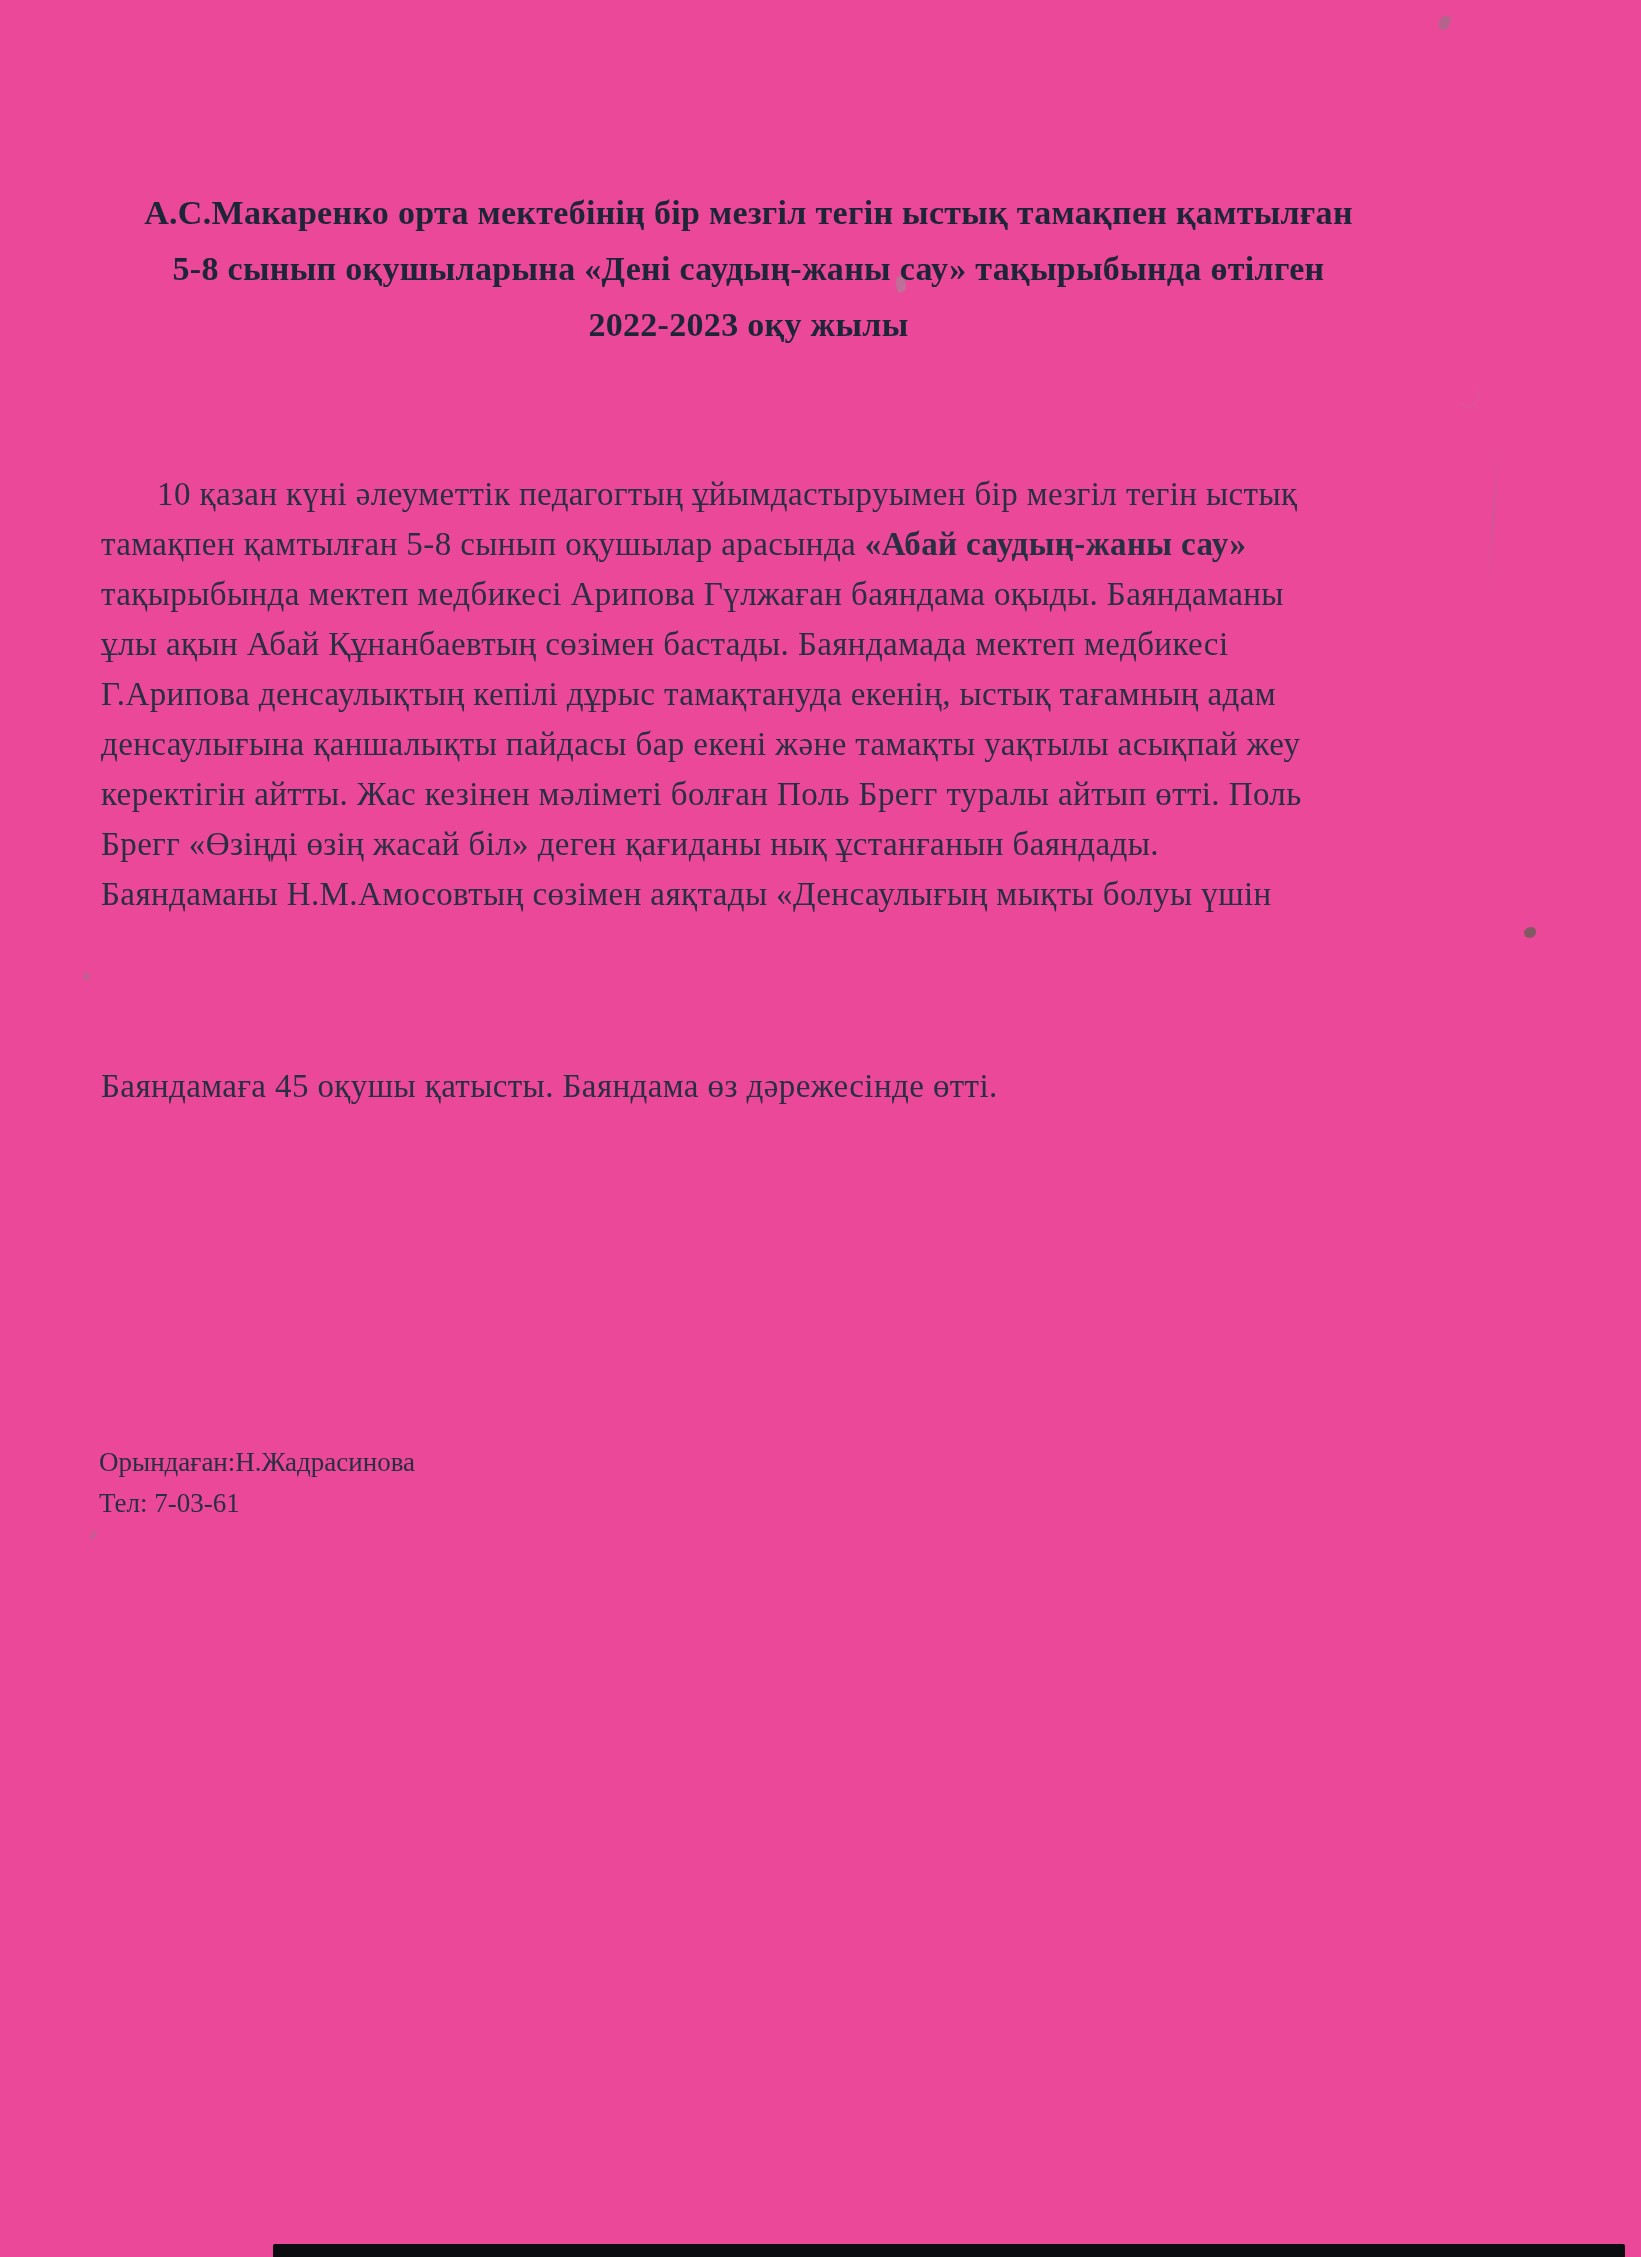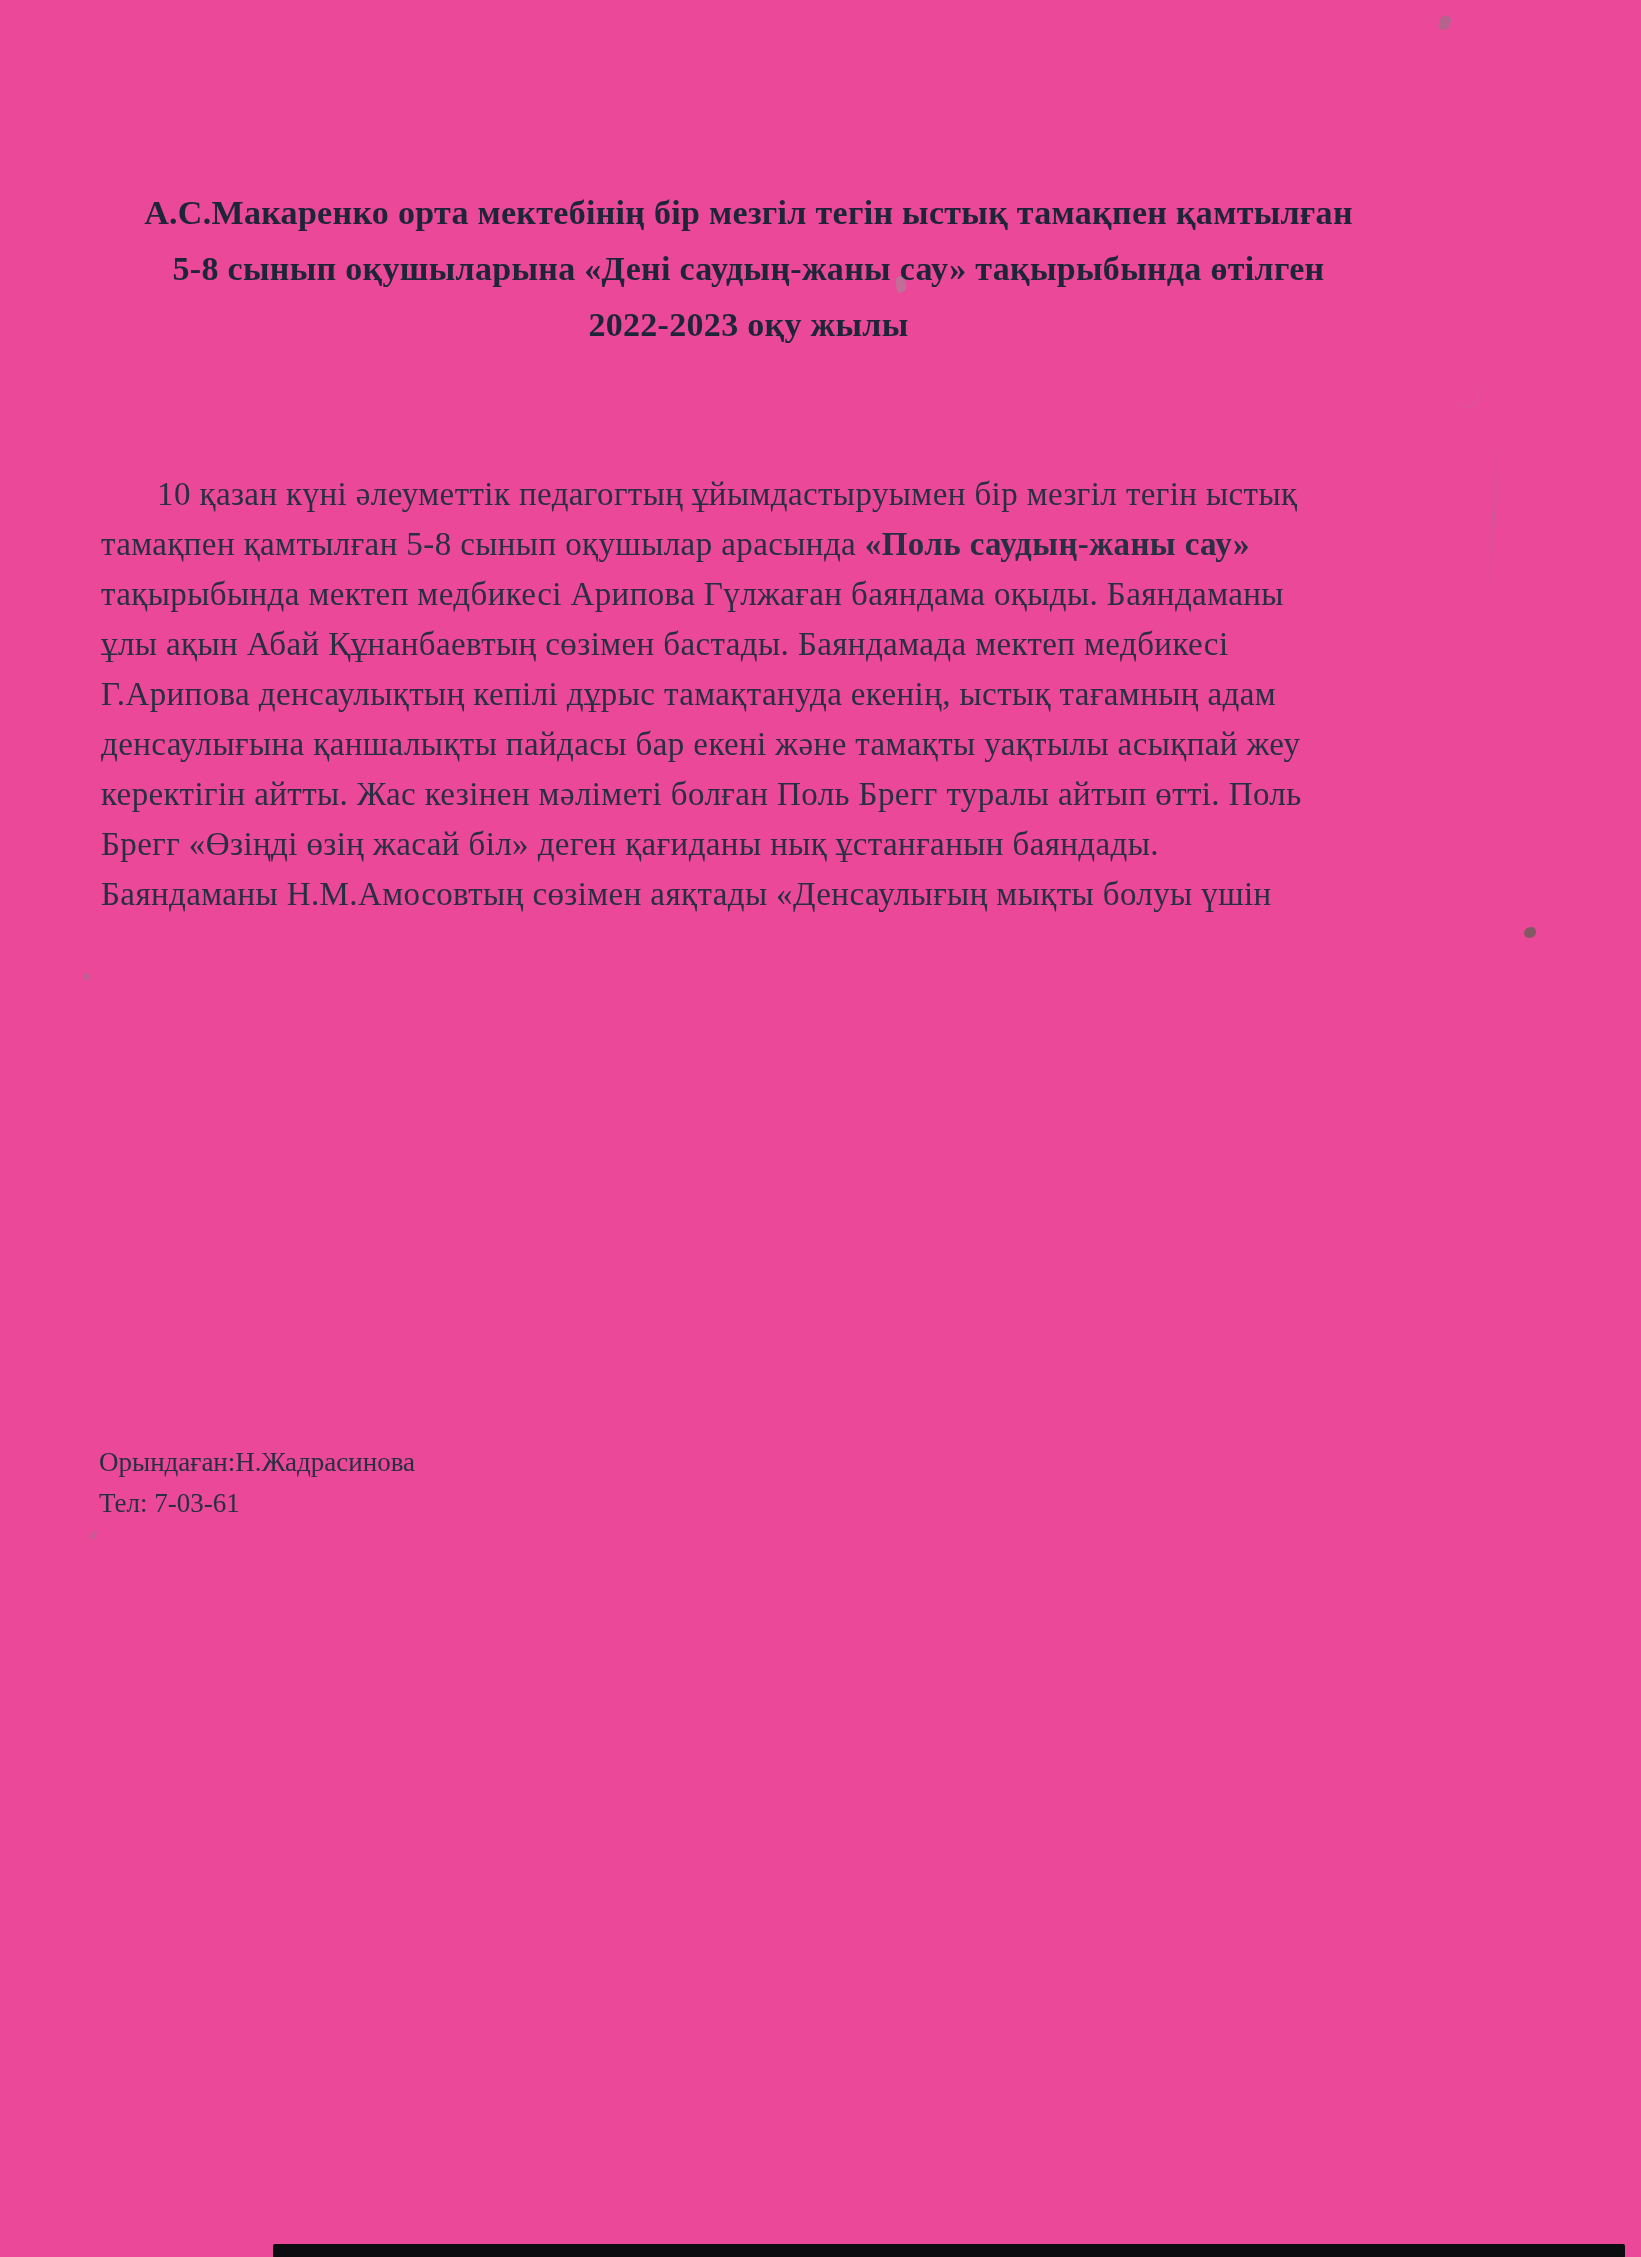--- a/index.html
+++ b/index.html
@@ -133,30 +133,31 @@
 <div class="page">
 
   <header class="title-block">
     <div class="t-line">А.С.Макаренко орта мектебінің бір мезгіл тегін ыстық тамақпен қамтылған</div>
     <div class="t-line">5-8 сынып оқушыларына «Дені саудың-жаны сау» тақырыбында өтілген</div>
     <div class="t-line">2022-2023 оқу жылы</div>
   </header>
 
   <section class="paragraph">
     <div class="b-line indent">10 қазан  күні әлеуметтік педагогтың ұйымдастыруымен бір мезгіл тегін ыстық</div>
-    <div class="b-line"><span>тамақпен қамтылған 5-8 сынып оқушылар арасында </span><span class="emph">«Поль саудың-жаны сау»</span></div>
+    <div class="b-line"><span>тамақпен қамтылған 5-8 сынып оқушылар арасында </span><span class="emph">«Абай саудың-жаны сау»</span></div>
     <div class="b-line">тақырыбында мектеп медбикесі Арипова Гүлжаған баяндама оқыды. Баяндаманы</div>
     <div class="b-line">ұлы ақын Абай Құнанбаевтың сөзімен бастады. Баяндамада мектеп медбикесі</div>
     <div class="b-line">Г.Арипова денсаулықтың кепілі дұрыс тамақтануда екенің, ыстық тағамның адам</div>
     <div class="b-line">денсаулығына қаншалықты пайдасы бар екені және тамақты уақтылы асықпай жеу</div>
     <div class="b-line">керектігін айтты. Жас кезінен мәліметі болған Поль Брегг туралы айтып өтті. Поль</div>
     <div class="b-line">Брегг «Өзіңді өзің жасай біл» деген қағиданы нық ұстанғанын баяндады.</div>
     <div class="b-line">Баяндаманы Н.М.Амосовтың сөзімен аяқтады «Денсаулығың мықты болуы үшін</div>
   </section>
 
+  <section class="attendance">Баяндамаға 45 оқушы қатысты. Баяндама өз дәрежесінде өтті.</section>
 
   <footer class="footer">
     <div>Орындаған:Н.Жадрасинова</div>
     <div>Тел: 7-03-61</div>
   </footer>
 
   <div class="speck speck1"></div>
   <div class="speck speck2"></div>
   <div class="speck speck3"></div>
   <div class="speck speck4"></div>

